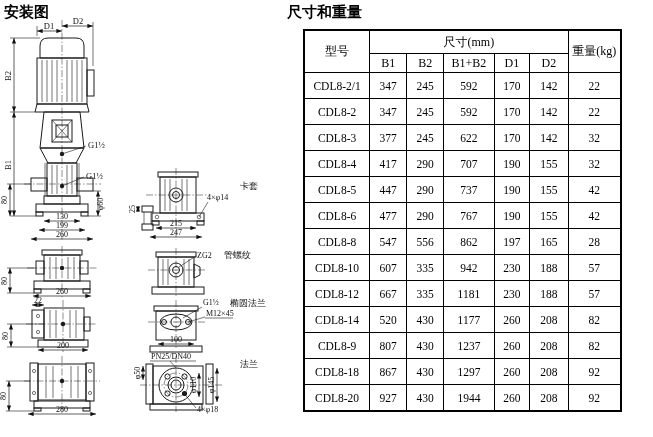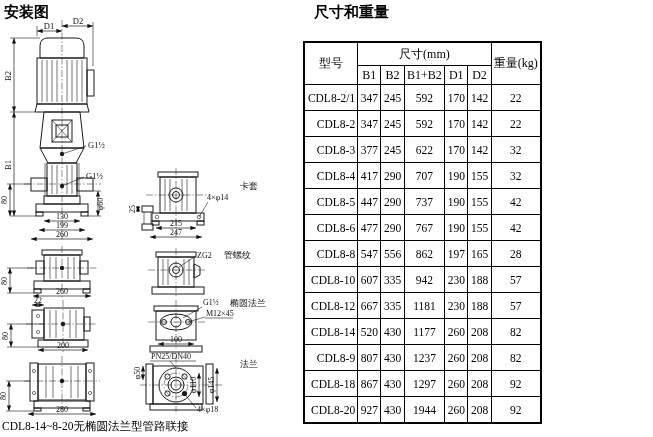--- a/index.html
+++ b/index.html
@@ -1,37 +1,37 @@
 <!DOCTYPE html>
 <html><head>
 <meta charset="utf-8">
 <style>
   html,body{margin:0;padding:0;background:#fff;}
-  .page{position:relative;width:542px;height:437px;background:#fff;overflow:hidden;
+  .page{position:relative;width:622px;height:437px;background:#fff;overflow:hidden;
         font-family:"Liberation Serif",serif;color:#000;}
   .sec-title{position:absolute;font-family:"Liberation Sans",sans-serif;font-weight:bold;
              font-size:15px;color:#000;white-space:nowrap;}
   #left-title{left:4px;top:3px;}
-  #right-title{left:314px;top:3px;}
+  #right-title{left:287px;top:3px;}
   #caption{position:absolute;left:2px;top:419px;font-size:11.5px;white-space:nowrap;}
   svg text{font-family:"Liberation Serif",serif;fill:#111;}
   .t{font-size:8.5px;}
   .ts{font-size:8px;}
   .tc{font-size:9px;}
   .ln{stroke:#1a1a1a;stroke-width:1;fill:none;}
   .lt{stroke:#1a1a1a;stroke-width:.6;fill:none;}
   .dim{stroke:#1a1a1a;stroke-width:.7;fill:none;}
   .cl{stroke:#444;stroke-width:.6;fill:none;stroke-dasharray:7 2 1.5 2;}
   .fl{fill:#1a1a1a;}
   table.dims{position:absolute;left:303px;top:29px;border-collapse:collapse;table-layout:fixed;
-             border:2px solid #000;margin-top:12px;}
+             border:2px solid #000;}
   table.dims th,table.dims td{border:1px solid #000;font-weight:normal;font-size:11.5px;
              text-align:center;padding:0 2px;overflow:hidden;white-space:nowrap;}
   table.dims th{font-size:12px;}
-  table.dims td.model{text-align:right;}
+  table.dims td.model{text-align:center;}
   table.dims tr.h1 th{height:22px;}
   table.dims tr.h2 th{height:18px;}
   table.dims tbody td{height:25px;}
 </style>
 </head>
 <body>
 
 <div class="page">
 
   <div id="left-title" class="sec-title">安装图</div>
@@ -305,21 +305,20 @@
       <line class="lt" x1="184.5" y1="394" x2="196" y2="408"></line>
       <text class="ts" x="151" y="359">PN25/DN40</text>
       <text class="ts" x="140" y="373" text-anchor="middle" transform="rotate(-90 140 373)">φ50</text>
       <text class="ts" x="196" y="385" text-anchor="middle" transform="rotate(-90 196 385)">φ110</text>
       <text class="ts" x="214" y="385" text-anchor="middle" transform="rotate(-90 214 385)">φ145</text>
       <text class="ts" x="197" y="412">4×φ18</text>
       <text class="tc" x="240" y="367">法兰</text>
     </g>
   </svg>
 
-  <div id="caption">CDL8-14~8-20无椭圆法兰型管路联接</div>
 
   <table class="dims">
     <colgroup>
       <col style="width:70px">
         <col style="width:42px">
         <col style="width:42px">
       <col style="width:54px">
         <col style="width:40px">
         <col style="width:44px">
       <col style="width:54px">

